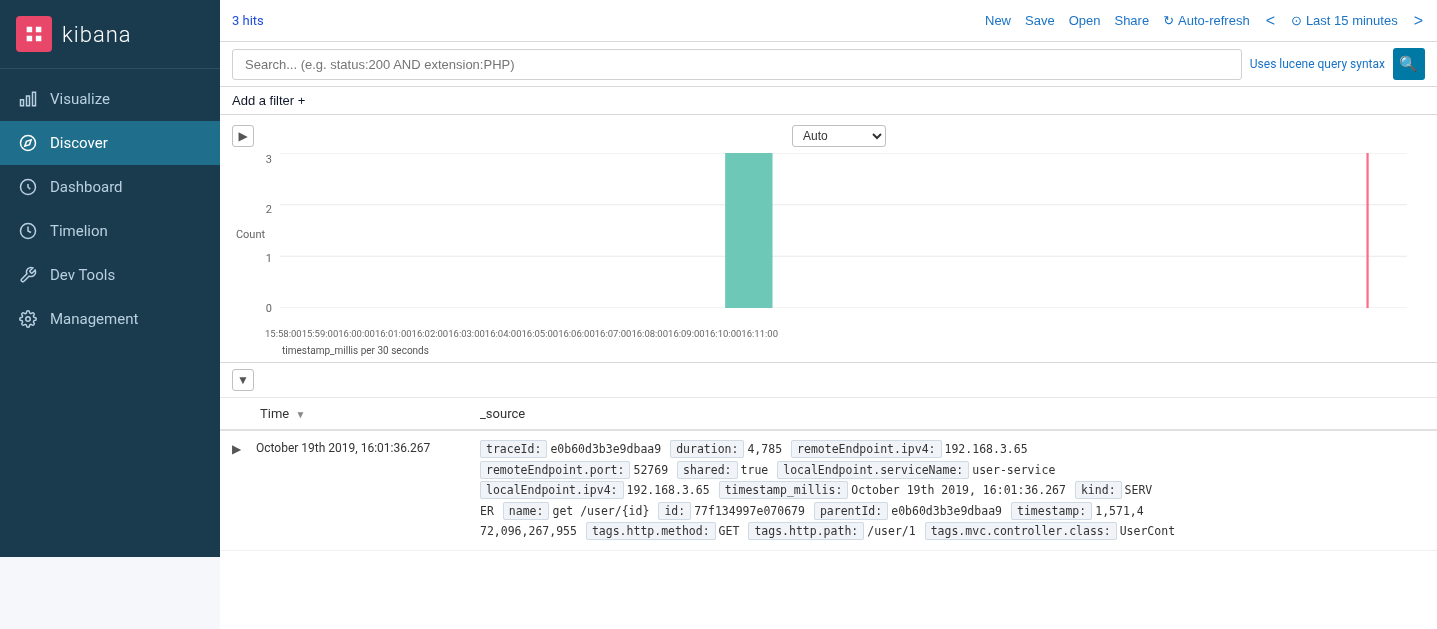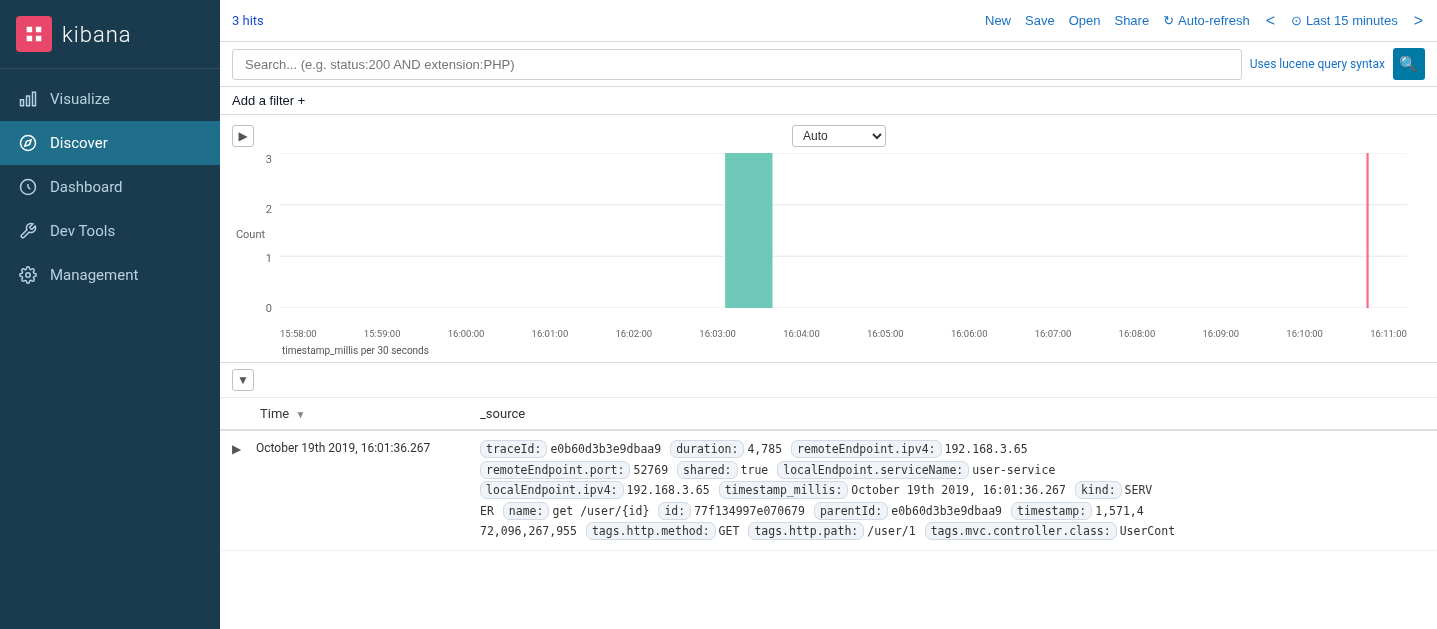--- a/index.html
+++ b/index.html
@@ -6,21 +6,21 @@
     body { font-family: -apple-system, BlinkMacSystemFont, 'Segoe UI', Roboto, sans-serif; font-size: 13px; background: #f5f7fa; color: #333; display: flex; height: 629px; overflow: hidden; }
 
     
     .sidebar {
       width: 220px;
       background: #1a3a4e;
       color: #fff;
       display: flex;
       flex-direction: column;
       flex-shrink: 0;
-      height: 629px;
+      height: 557px;
     }
     .sidebar-logo {
       display: flex;
       align-items: center;
       padding: 16px 16px;
       gap: 10px;
       border-bottom: 1px solid rgba(255,255,255,0.1);
     }
     .logo-icon {
       width: 36px;
@@ -236,21 +236,21 @@
       cursor: pointer;
       color: #555;
       font-size: 12px;
     }
     .time-cell { width: 210px; padding: 10px 8px; font-size: 12px; color: #333; white-space: nowrap; }
     .source-cell { padding: 8px 12px; font-size: 12px; line-height: 1.7; }
     .field-tag {
       display: inline;
       background: #f0f4f8;
       border: 1px solid #d0dae4;
-      border-radius: 7px;
+      border-radius: 2px;
       padding: 1px 5px;
       font-family: monospace;
       font-size: 11.5px;
       color: #333;
       white-space: nowrap;
     }
     .field-value {
       font-family: monospace;
       font-size: 11.5px;
       color: #333;
@@ -290,20 +290,28 @@
       <span>Discover</span>
     </div>
     <div class="sidebar-item">
       <span class="nav-icon">
         <svg width="18" height="18" viewBox="0 0 24 24" fill="none" stroke="currentColor" stroke-width="2">
             <circle cx="12" cy="12" r="10"></circle>
             <path d="M12 8v4l3 3"></path>
           </svg>
       </span>
       <span>Dashboard</span>
+    </div>
+    <div class="sidebar-item">
+      <span class="nav-icon">
+        <svg width="18" height="18" viewBox="0 0 24 24" fill="none" stroke="currentColor" stroke-width="2">
+            <path d="M12 2a10 10 0 110 20 10 10 0 010-20zm0 4v6l4 2"></path>
+          </svg>
+      </span>
+      <span>Timelion</span>
     </div>
     <div class="sidebar-item">
       <span class="nav-icon">
         <svg width="18" height="18" viewBox="0 0 24 24" fill="none" stroke="currentColor" stroke-width="2">
             <path d="M14.7 6.3a1 1 0 000 1.4l1.6 1.6a1 1 0 001.4 0l3.77-3.77a6 6 0 01-7.94 7.94l-6.91 6.91a2.12 2.12 0 01-3-3l6.91-6.91a6 6 0 017.94-7.94l-3.76 3.76z"></path>
           </svg>
       </span>
       <span>Dev Tools</span>
     </div>
     <div class="sidebar-item">
@@ -379,21 +387,21 @@
         <line x1="0" y1="0" x2="1000" y2="0" stroke="#e8e8e8" stroke-width="1"></line>
         <line x1="0" y1="51.7" x2="1000" y2="51.7" stroke="#e8e8e8" stroke-width="1"></line>
         <line x1="0" y1="103.3" x2="1000" y2="103.3" stroke="#e8e8e8" stroke-width="1"></line>
         <line x1="0" y1="155" x2="1000" y2="155" stroke="#e8e8e8" stroke-width="1"></line>
 
         <rect x="395" y="0" width="42" height="155" fill="#6dc8b8"></rect>
 
         <line x1="965" y1="0" x2="965" y2="155" stroke="#ff6b8a" stroke-width="2"></line>
       </svg>
 
-      <div style="position:absolute;left:48px;right:18px;bottom:4px;display:flex;justify-content:space-between;font-size:9.5px;color:#666;">
+      <div style="position:absolute;left:33px;right:18px;bottom:4px;display:flex;font-size:9.5px;color:#666;">
         <span>15:58:00</span>
         <span>15:59:00</span>
         <span>16:00:00</span>
         <span>16:01:00</span>
         <span>16:02:00</span>
         <span>16:03:00</span>
         <span>16:04:00</span>
         <span>16:05:00</span>
         <span>16:06:00</span>
         <span>16:07:00</span>

